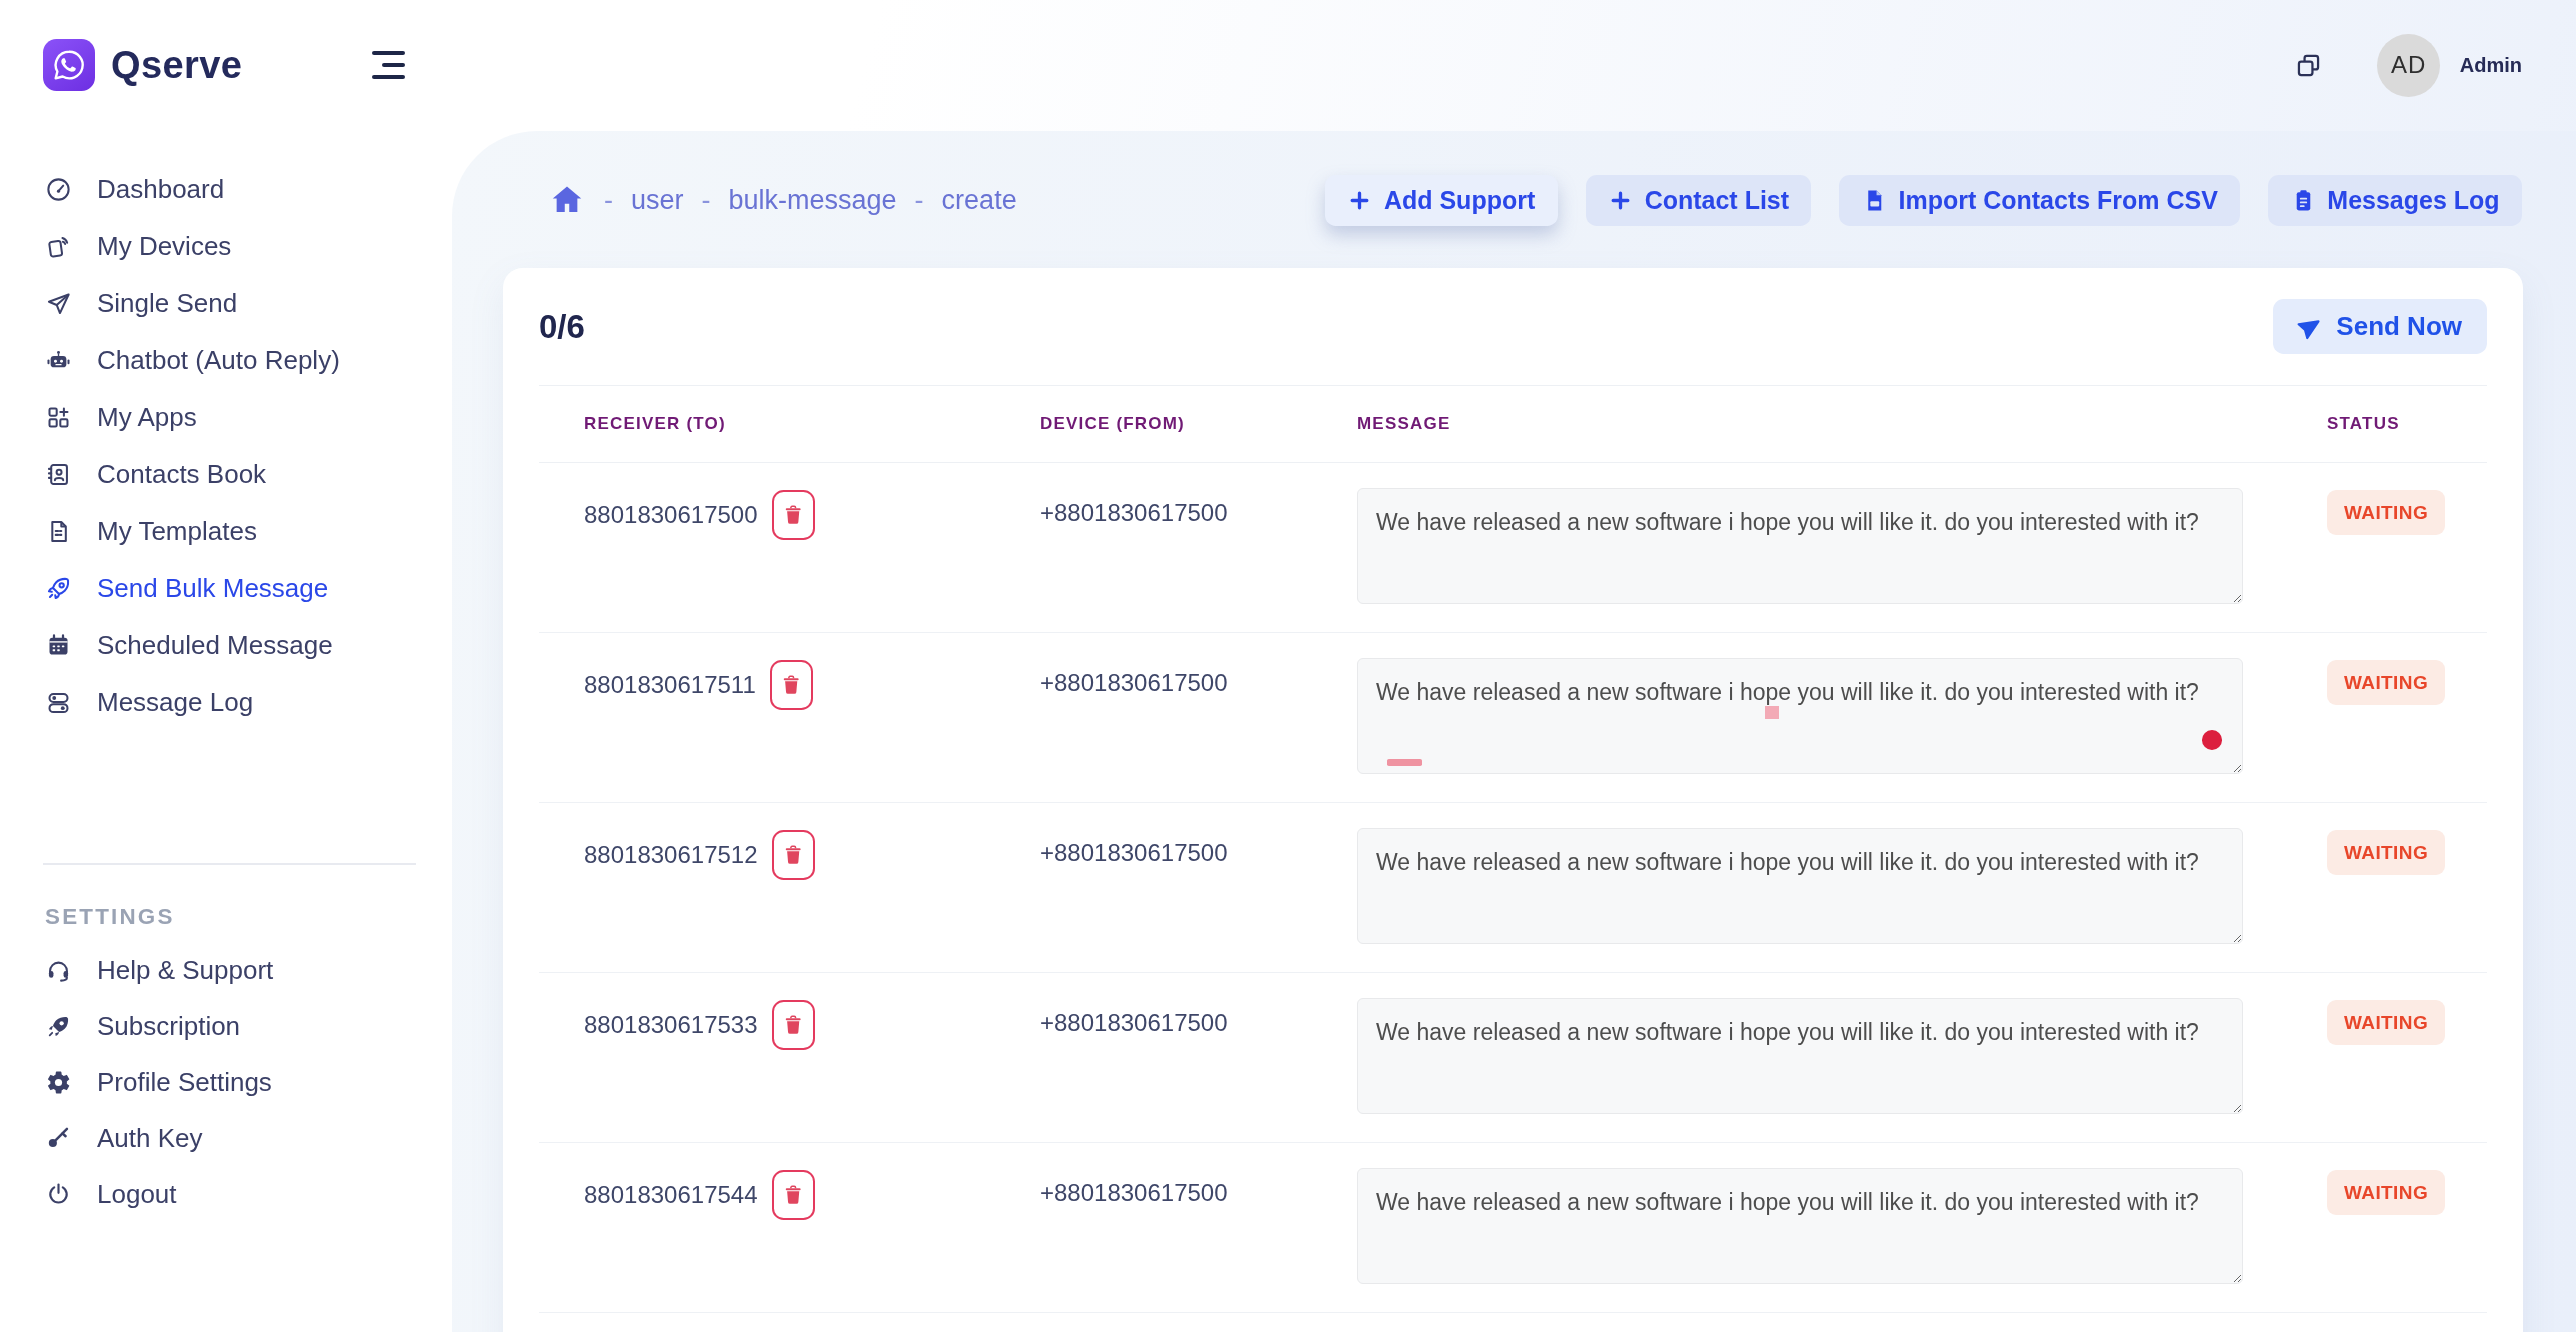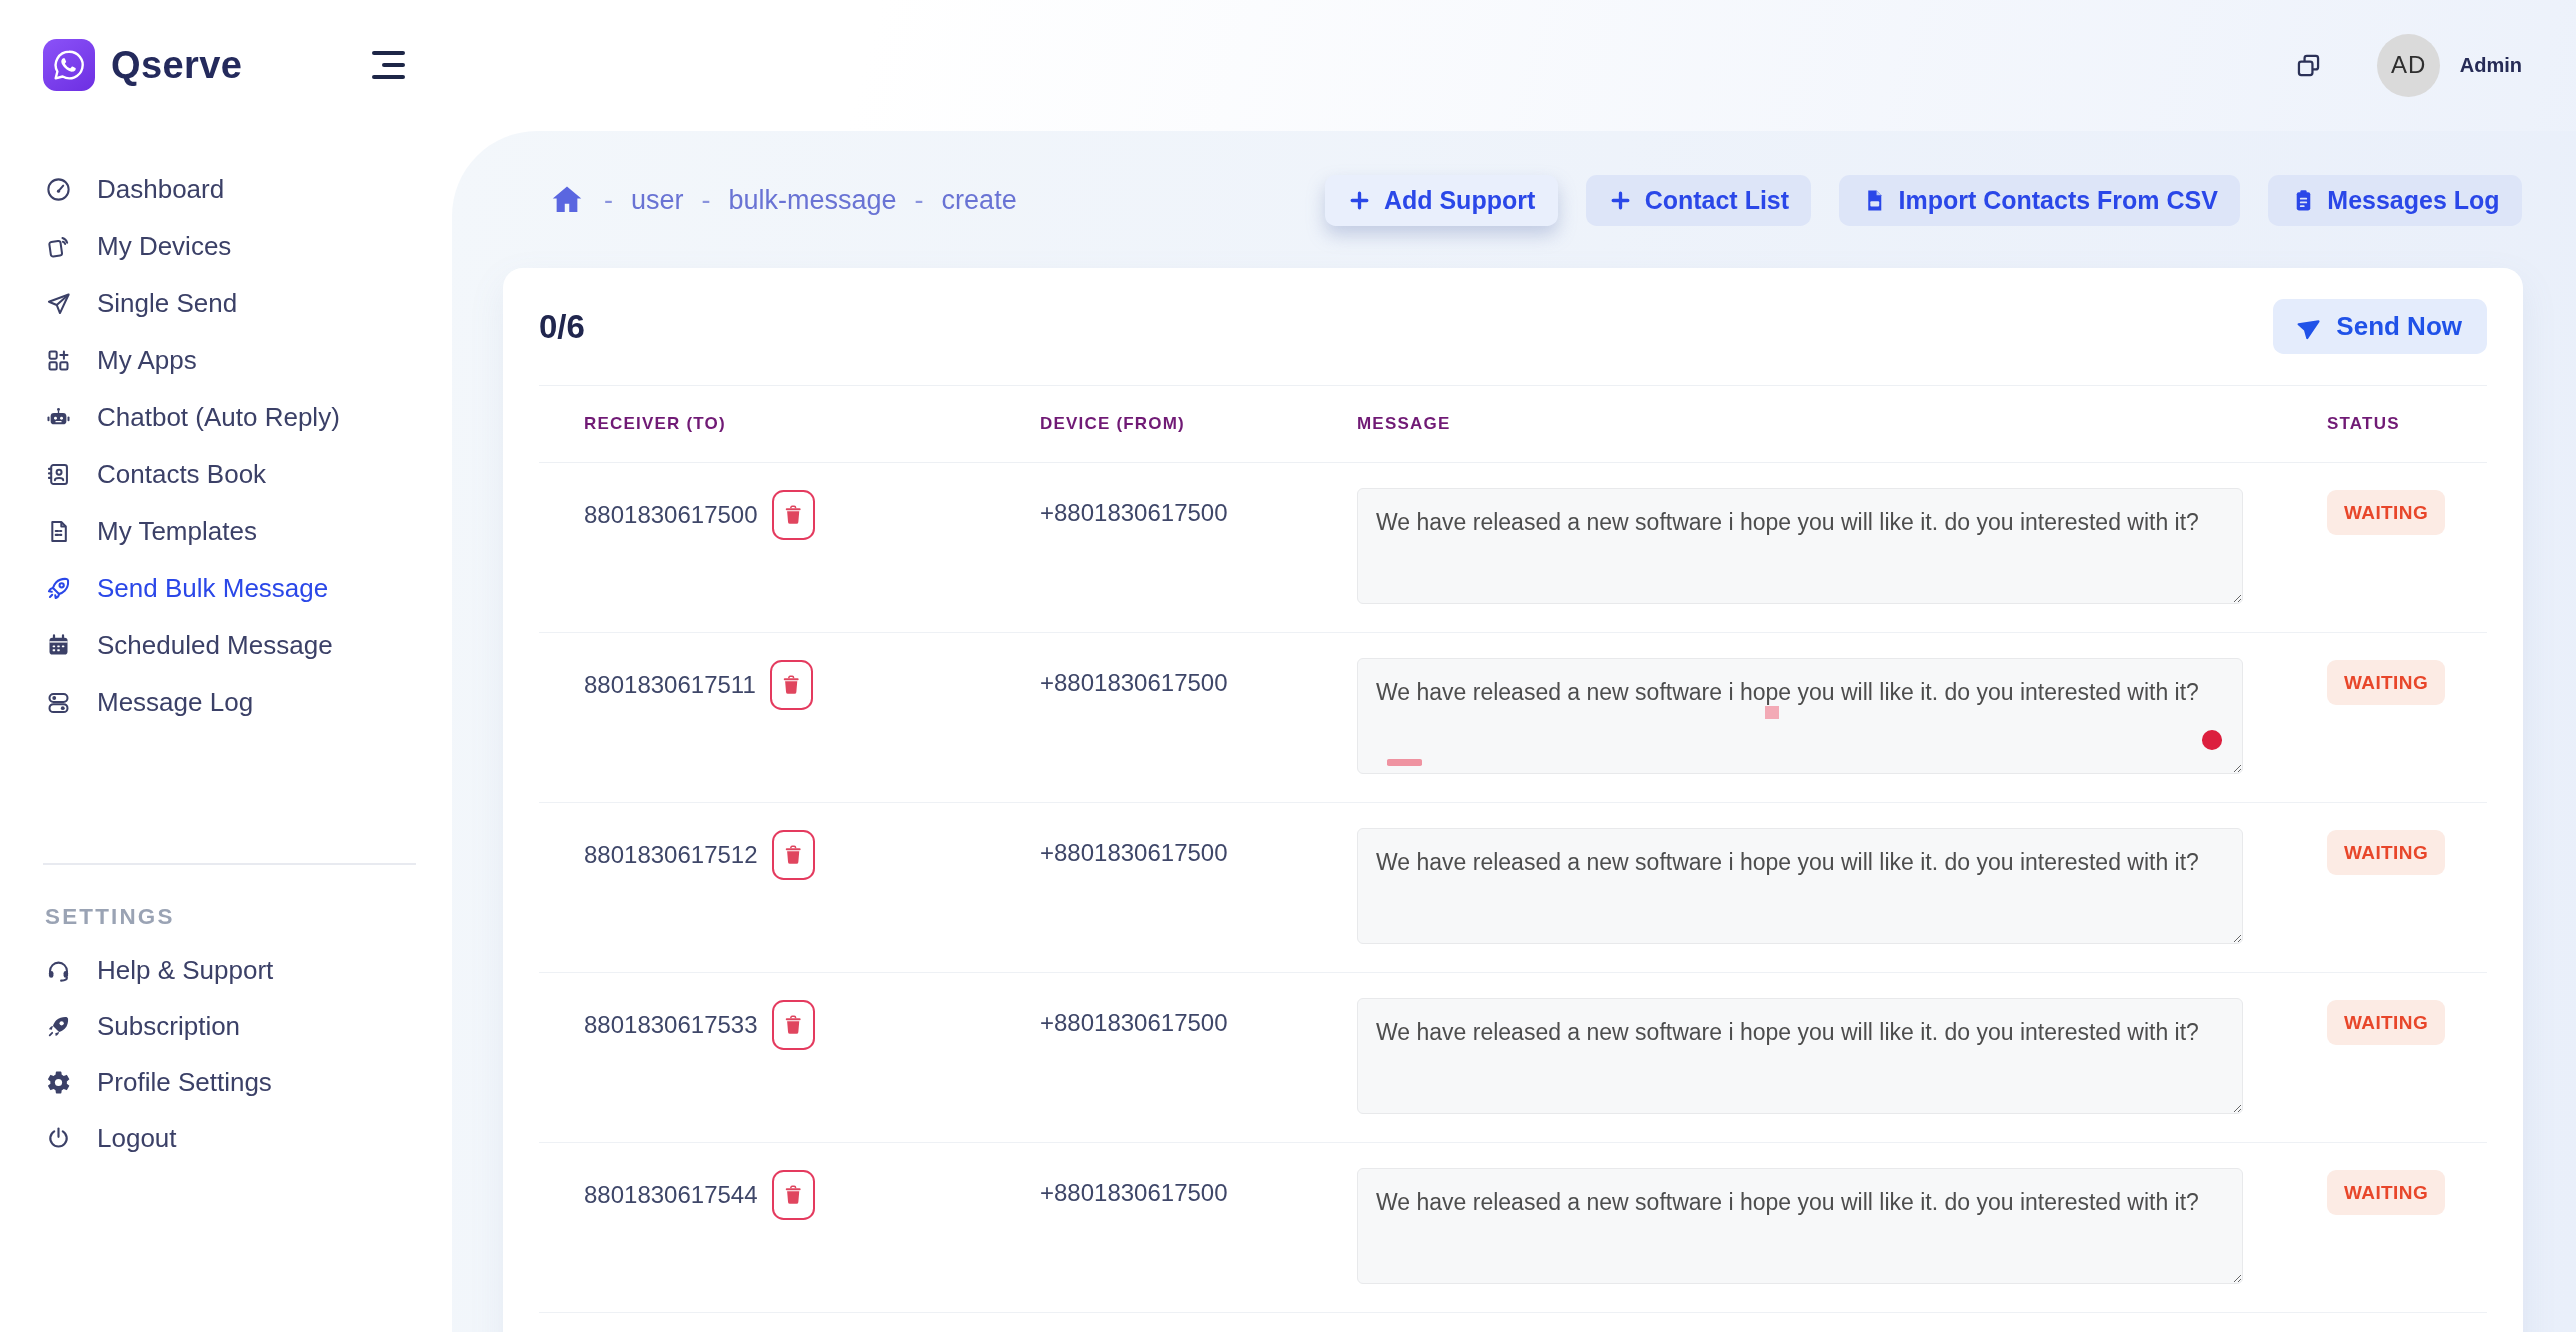--- a/index.html
+++ b/index.html
@@ -137,40 +137,40 @@
         <span>My Devices</span>
       </div>
       <div class="nav-item">
         <svg viewBox="0 0 24 24" fill="none" stroke="currentColor" stroke-width="1.8" stroke-linejoin="round">
             <path d="M21 4 3.5 10.4l6.9 2.9 2.9 7.2Z"></path>
             <path d="M10.4 13.3 21 4"></path>
           </svg>
         <span>Single Send</span>
       </div>
       <div class="nav-item">
-        <svg viewBox="0 0 24 24" fill="none" stroke="currentColor" stroke-width="1.8">
-            <rect x="4" y="4" width="6.4" height="6.4" rx="1.2"></rect>
-            <rect x="4" y="13.6" width="6.4" height="6.4" rx="1.2"></rect>
-            <rect x="13.6" y="13.6" width="6.4" height="6.4" rx="1.2"></rect>
-            <path d="M16.8 4v6.4M13.6 7.2H20" stroke-linecap="round"></path>
-          </svg>
-        <span>My Apps</span>
-      </div>
-      <div class="nav-item">
         <svg viewBox="0 0 24 24" fill="currentColor">
             <rect x="5" y="8" width="14" height="10" rx="3"></rect>
             <circle cx="12" cy="4.8" r="1.3"></circle>
             <rect x="11.4" y="5.6" width="1.2" height="2.6"></rect>
             <rect x="2.2" y="11" width="1.8" height="4.4" rx="0.9"></rect>
             <rect x="20" y="11" width="1.8" height="4.4" rx="0.9"></rect>
             <circle cx="9.3" cy="12.6" r="1.3" fill="#fff"></circle>
             <circle cx="14.7" cy="12.6" r="1.3" fill="#fff"></circle>
             <rect x="9.2" y="15.1" width="5.6" height="1.2" rx="0.6" fill="#fff"></rect>
           </svg>
         <span>Chatbot (Auto Reply)</span>
+      </div>
+      <div class="nav-item">
+        <svg viewBox="0 0 24 24" fill="none" stroke="currentColor" stroke-width="1.8">
+            <rect x="4" y="4" width="6.4" height="6.4" rx="1.2"></rect>
+            <rect x="4" y="13.6" width="6.4" height="6.4" rx="1.2"></rect>
+            <rect x="13.6" y="13.6" width="6.4" height="6.4" rx="1.2"></rect>
+            <path d="M16.8 4v6.4M13.6 7.2H20" stroke-linecap="round"></path>
+          </svg>
+        <span>My Apps</span>
       </div>
       <div class="nav-item">
         <svg viewBox="0 0 24 24" fill="none" stroke="currentColor" stroke-width="1.8">
             <rect x="5.5" y="3.5" width="14" height="17" rx="2"></rect>
             <path d="M3.5 7h2M3.5 11h2M3.5 15h2" stroke-linecap="round"></path>
             <circle cx="12.5" cy="10" r="2.2"></circle>
             <path d="M8.8 17c0-2.6 7.4-2.6 7.4 0" stroke-linecap="round"></path>
           </svg>
         <span>Contacts Book</span>
       </div>
@@ -241,20 +241,28 @@
         <span>Subscription</span>
       </div>
       <div class="nav-item">
         <svg viewBox="0 0 24 24" fill="currentColor">
             <path d="M19.4 13c.04-.32.06-.66.06-1s-.02-.68-.07-1l2.03-1.58a.5.5 0 0 0 .12-.64l-1.92-3.32a.5.5 0 0 0-.61-.22l-2.39.96a7.3 7.3 0 0 0-1.73-1l-.36-2.54a.5.5 0 0 0-.5-.42h-3.84a.5.5 0 0 0-.5.42l-.36 2.54c-.63.26-1.2.6-1.73 1l-2.39-.96a.5.5 0 0 0-.61.22L2.68 8.78a.5.5 0 0 0 .12.64L4.83 11c-.05.32-.07.66-.07 1s.02.68.07 1l-2.03 1.58a.5.5 0 0 0-.12.64l1.92 3.32c.14.24.42.34.61.22l2.39-.96c.53.4 1.1.74 1.73 1l.36 2.54c.04.24.25.42.5.42h3.84c.25 0 .46-.18.5-.42l.36-2.54a7.3 7.3 0 0 0 1.73-1l2.39.96c.23.09.47 0 .61-.22l1.92-3.32a.5.5 0 0 0-.12-.64L19.4 13Z"></path>
             <circle cx="12" cy="12" r="3.2" fill="#fff"></circle>
           </svg>
         <span>Profile Settings</span>
       </div>
       <div class="nav-item">
+        <svg viewBox="0 0 24 24" fill="none" stroke="currentColor" stroke-width="2.2" stroke-linecap="round">
+            <circle cx="7" cy="16" r="3.6" fill="currentColor" stroke="none"></circle>
+            <path d="M9.8 13.2 19.5 3.5"></path>
+            <path d="M15.6 7.4l2.7 2.6"></path>
+          </svg>
+        <span>Auth Key</span>
+      </div>
+      <div class="nav-item">
         <svg viewBox="0 0 24 24" fill="none" stroke="currentColor" stroke-width="1.9" stroke-linecap="round">
             <path d="M8.2 5.6a7.3 7.3 0 1 0 7.6 0"></path>
             <path d="M12 3.2v7.3"></path>
           </svg>
         <span>Logout</span>
       </div>
     </nav>
   </aside>
 
   <header class="topbar">

